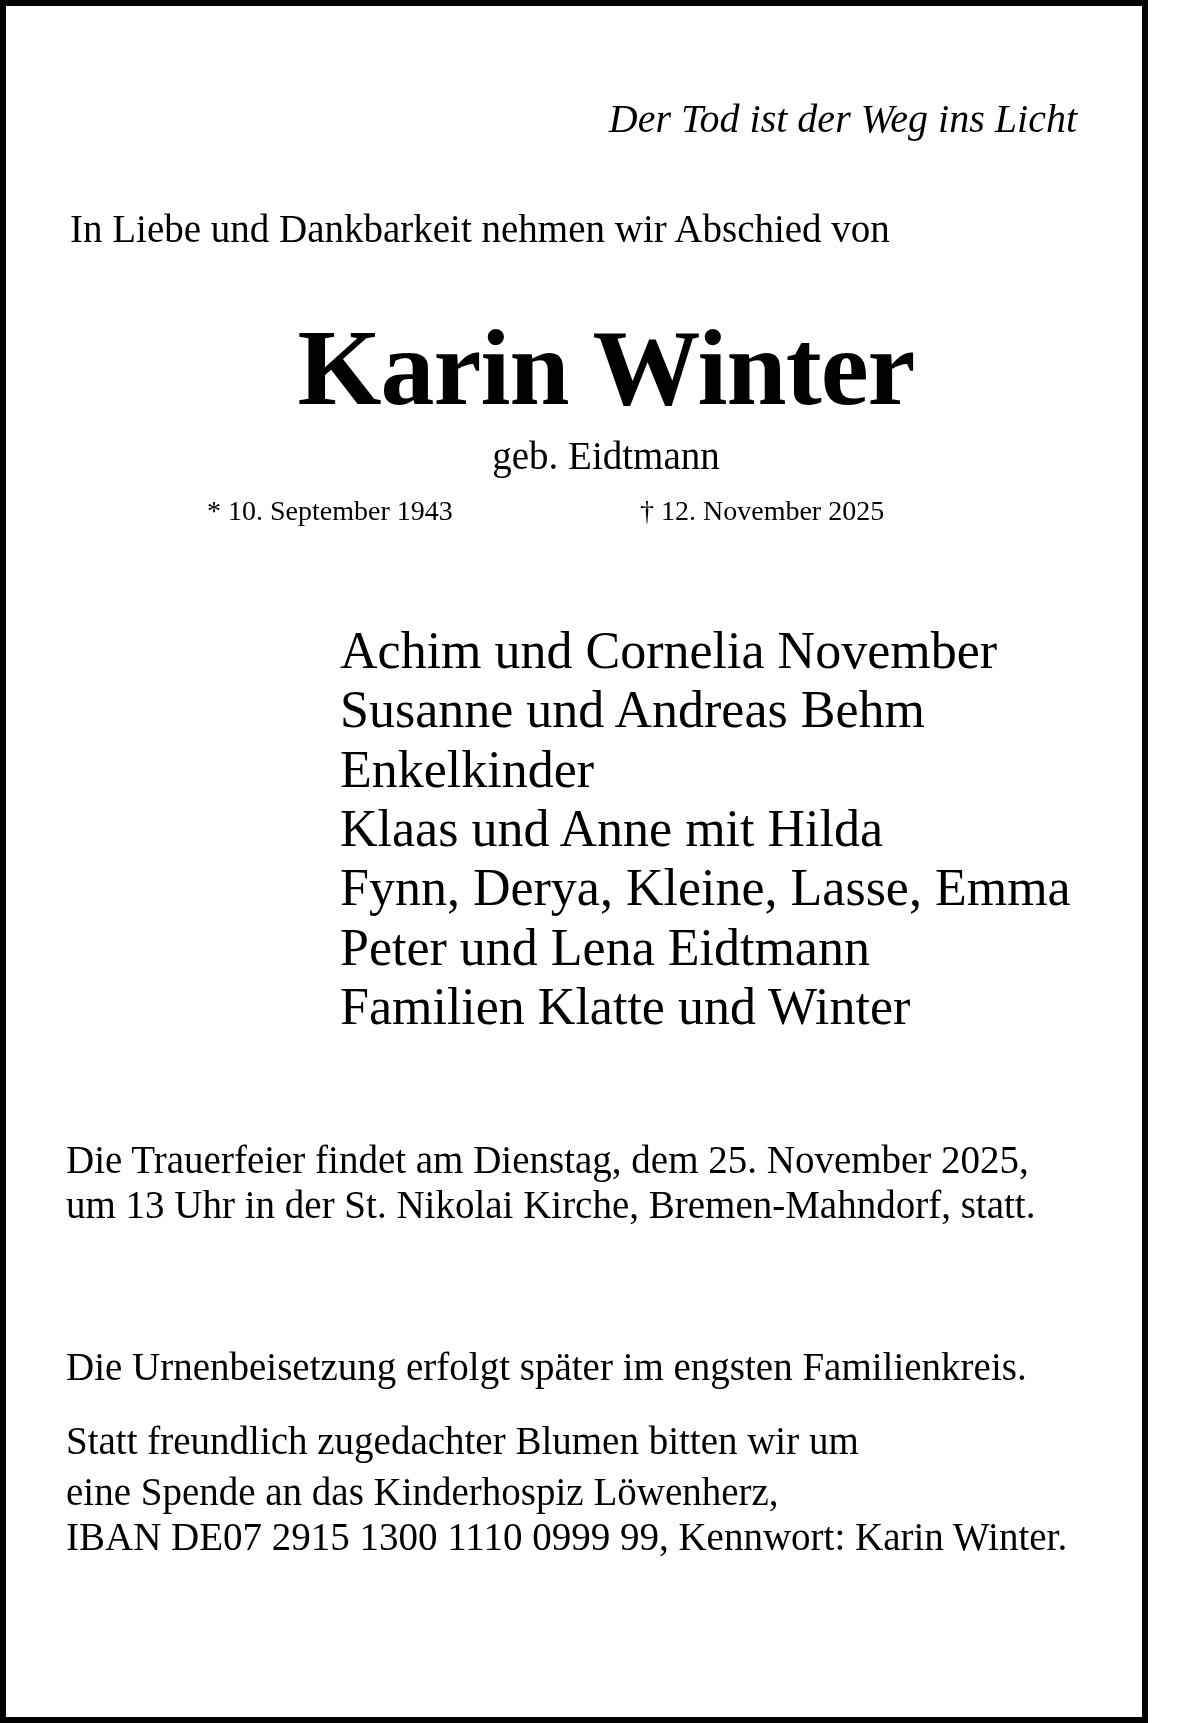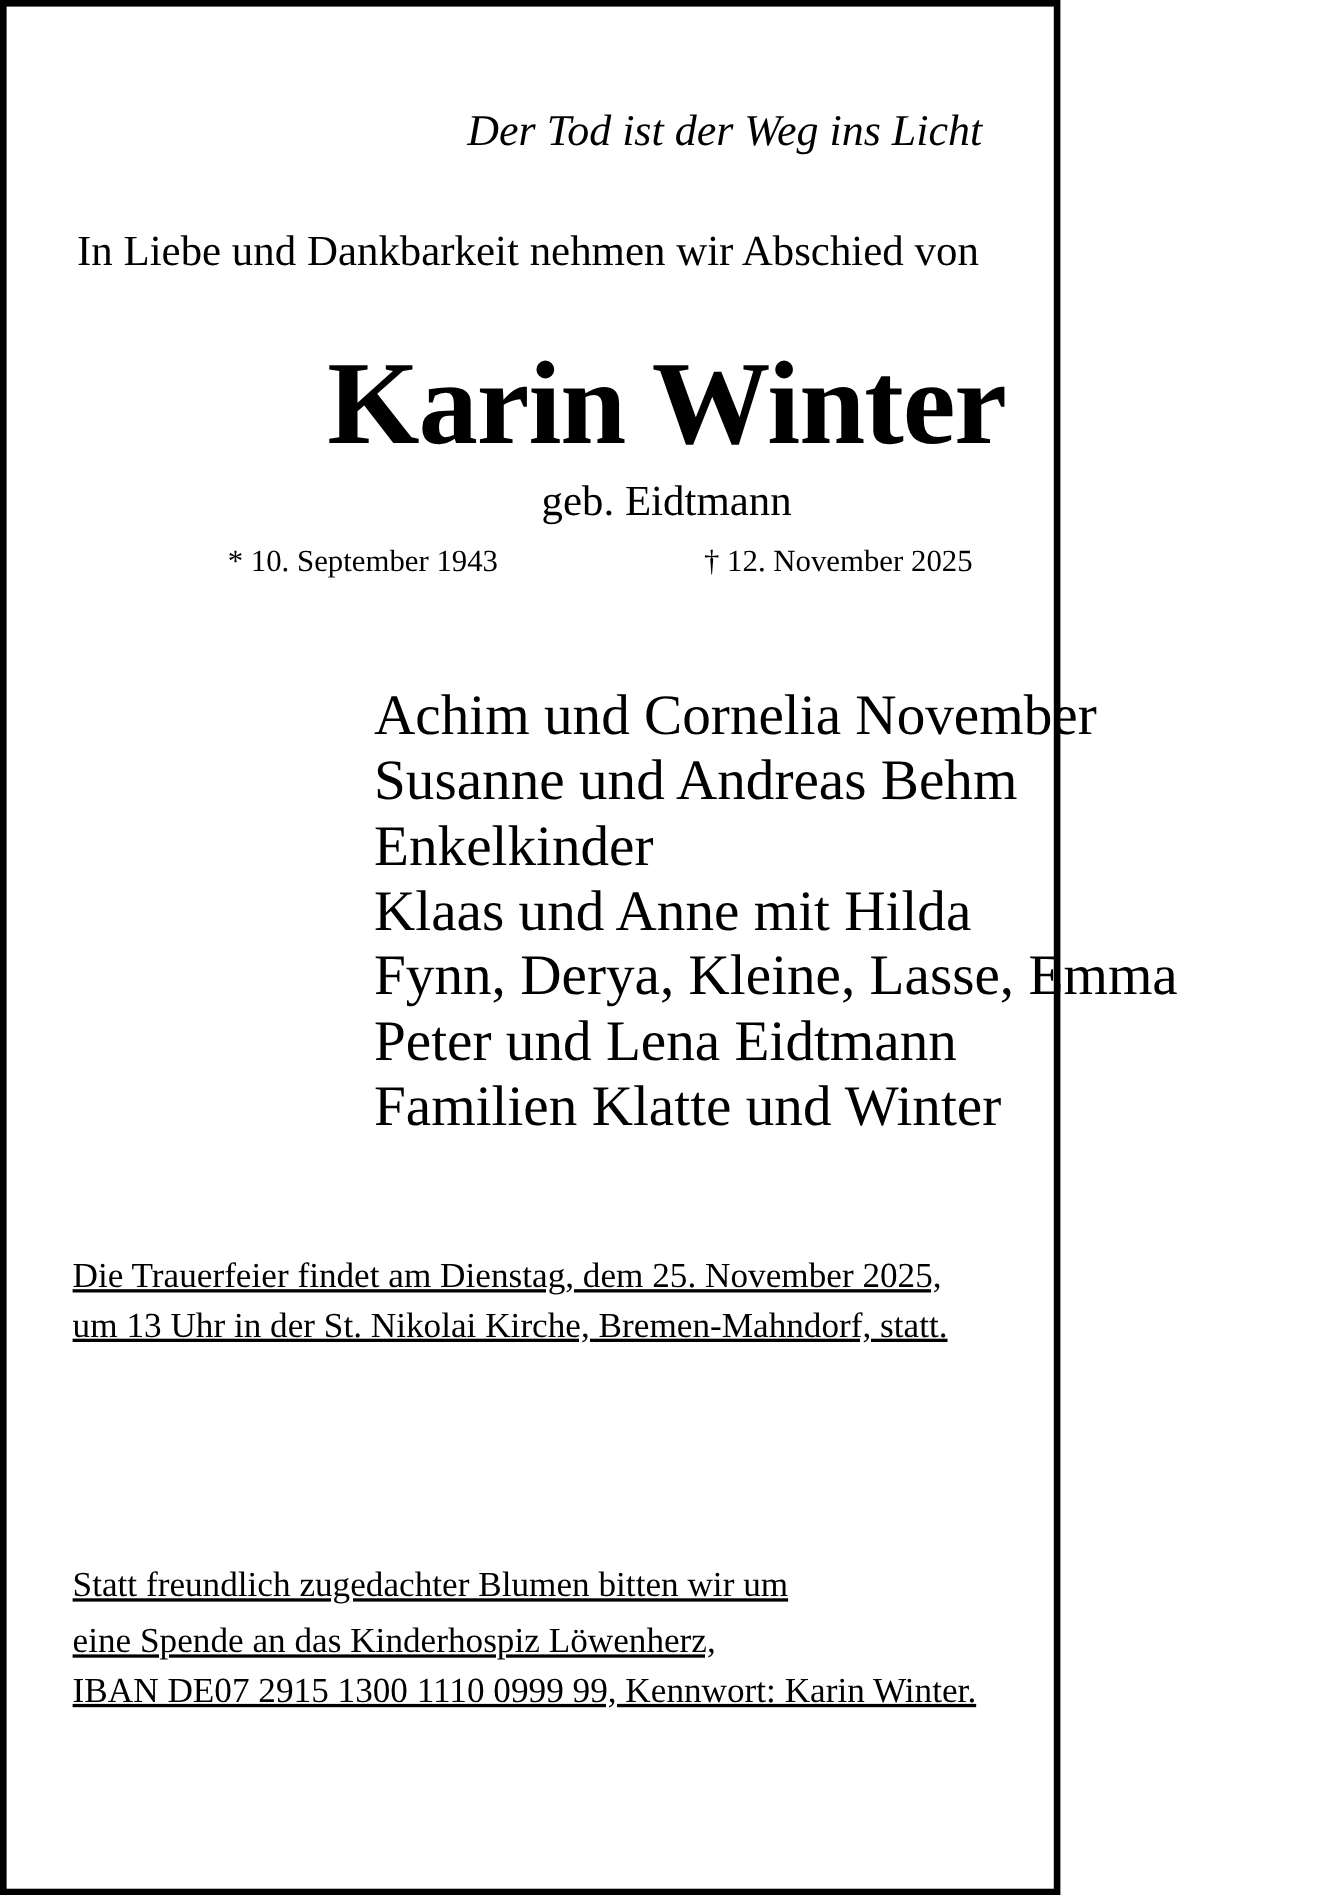--- a/index.html
+++ b/index.html
@@ -1,38 +1,38 @@
 <!DOCTYPE html>
 <html><head>
 <meta charset="utf-8">
 <style>
   html, body { margin: 0; padding: 0; background: #ffffff; }
   body { width: 1200px; height: 1723px; position: relative; overflow: hidden; }
   .frame {
-    position: absolute; left: 0; top: 0; width: 964px; height: 1723px;
+    position: absolute; left: 0; top: 0; width: 1148px; height: 1723px;
     box-sizing: border-box; border: 6px solid #000000; background: #ffffff;
   }
   .ln {
     position: absolute; white-space: nowrap; color: #000000;
     font-family: "Liberation Serif", "DejaVu Serif", serif;
     margin: 0; padding: 0;
   }
   .motto { font-style: italic; font-size: 40px; line-height: 40px; right: 65px; top: 93px; }
   .intro { font-size: 39px; line-height: 39px; left: 64px; top: 203px; text-align: center; }
   .name {
     font-weight: bold; font-size: 108px; line-height: 108px; left: 0; width: 1200px;
     text-align: center; top: 308px; letter-spacing: -1px;
   }
   .center { left: 0; width: 1200px; text-align: center; }
   .geb { font-size: 39px; line-height: 39px; top: 430px; }
   .date { font-size: 28px; line-height: 39px; top: 485px; }
   .birth { left: 201px; }
   .death { left: 634px; }
   .family { font-size: 52px; line-height: 52px; left: 334px; }
-  .para { font-size: 32px; line-height: 39px; left: 60px; text-decoration: underline; }
+  .para { font-size: 39px; line-height: 39px; left: 60px; }
   .footer { font-size: 30px; line-height: 30px; left: 62px; top: 1628px; }
 </style>
 </head>
 <body>
 
 <div class="frame">
   <div class="ln motto">Der Tod ist der Weg ins Licht</div>
   <div class="ln intro">In Liebe und Dankbarkeit nehmen wir Abschied von</div>
   <div class="ln name">Karin Winter</div>
   <div class="ln geb center">geb. Eidtmann</div>
@@ -46,19 +46,20 @@
     <div class="ln family" style="top:797px">Klaas und Anne mit Hilda</div>
     <div class="ln family" style="top:856px">Fynn, Derya, Kleine, Lasse, Emma</div>
     <div class="ln family" style="top:916px">Peter und Lena Eidtmann</div>
     <div class="ln family" style="top:975px">Familien Klatte und Winter</div>
   </div>
 
   <div>
     <div class="ln para" style="top:1134px">Die Trauerfeier findet am Dienstag, dem 25. November 2025,</div>
     <div class="ln para" style="top:1179px">um 13 Uhr in der St. Nikolai Kirche, Bremen-Mahndorf, statt.</div>
   </div>
+  <div class="ln para" style="top:1341px">Die Urnenbeisetzung erfolgt später im engsten Familienkreis.</div>
   <div>
     <div class="ln para" style="top:1415px">Statt freundlich zugedachter Blumen bitten wir um</div>
     <div class="ln para" style="top:1466px">eine Spende an das Kinderhospiz Löwenherz,</div>
     <div class="ln para" style="top:1511px">IBAN DE07 2915 1300 1110 0999 99, Kennwort: Karin Winter.</div>
   </div>
 
 </div>
 
 </body></html>

